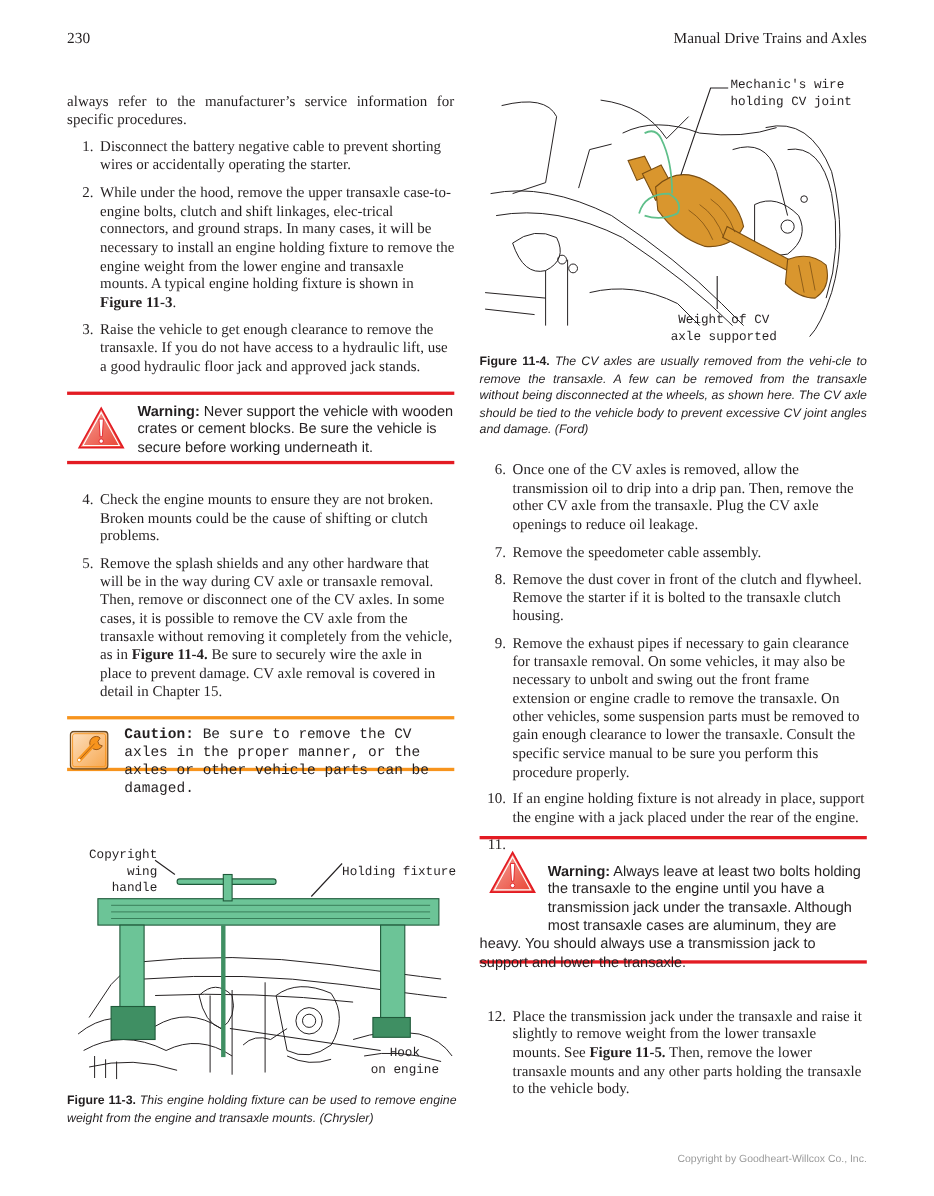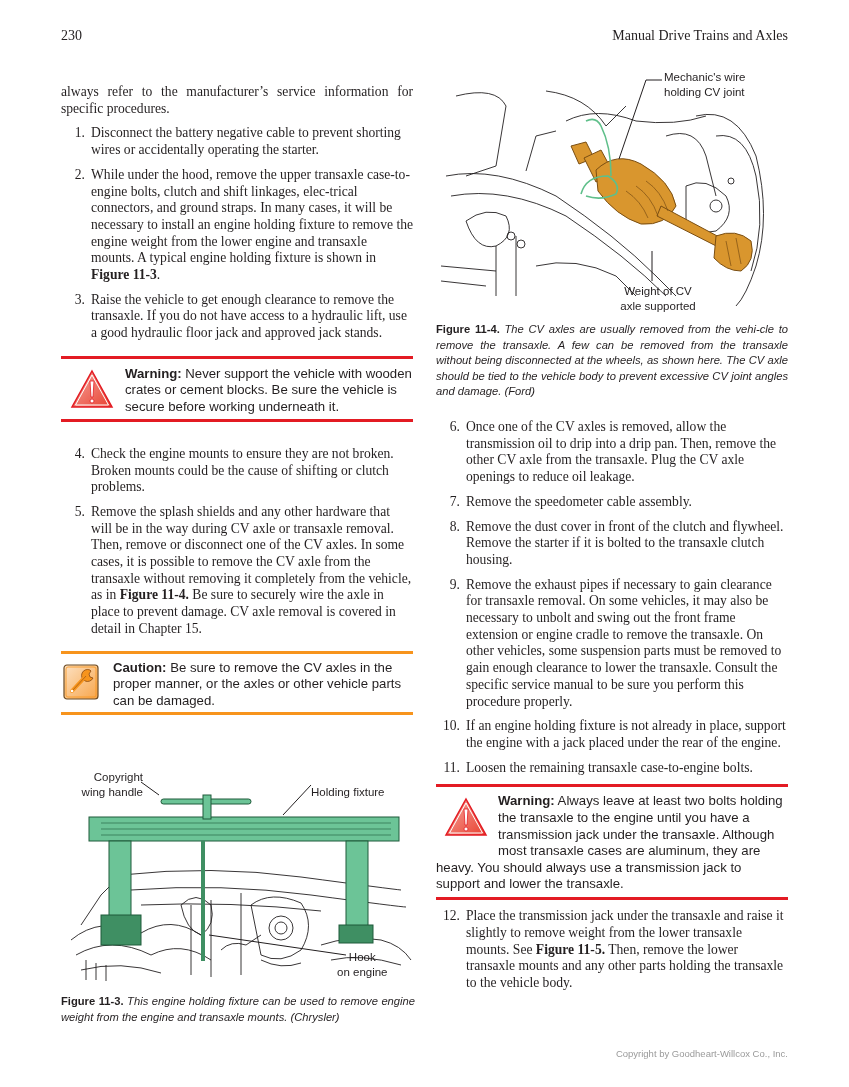--- a/index.html
+++ b/index.html
@@ -23,21 +23,21 @@
   .notice { position: relative; font-family: "Liberation Sans", "DejaVu Sans", sans-serif; font-size: 13.2px; line-height: 16.6px; }
   .notice.warning { border-top: 3px solid #e31b23; border-bottom: 3px solid #e31b23; }
   .notice.caution { border-top: 3px solid #f7941d; border-bottom: 3px solid #f7941d; }
   .notice .icon { position: absolute; }
   .notice .label { font-weight: bold; }
 
   .figure-caption { font-family: "Liberation Sans", "DejaVu Sans", sans-serif; font-size: 11.2px; line-height: 15.5px; text-align: justify; }
   .figure-caption .fig-num { font-weight: bold; font-style: normal; }
   .figure-caption .fig-text { font-style: italic; }
 
-  .callout { position: absolute; font-family: Liberation Sans, sans-serif; font-size: 11.5px; line-height: 15px; color: #231f20; }
+  .callout { position: absolute; font-family: Liberation Mono, monospace; font-size: 11.5px; line-height: 15px; color: #231f20; }
 
   .copyright { position: absolute; right: 61px; top: 1048px; font-family: "Liberation Sans", "DejaVu Sans", sans-serif; font-size: 9.5px; color: #9a9a9a; }
 </style>
 </head>
 <body>
 
 <div class="page-number">230</div>
 <div class="running-head">Manual Drive Trains and Axles</div>
 
 <div class="col col-left">
@@ -65,21 +65,21 @@
       </svg>
     </span>
     <span class="label">Warning:</span><span> Never support the vehicle with wooden crates or cement blocks. Be sure the vehicle is secure before working underneath it.</span>
   </div>
 
   <ol class="steps" style="margin-top:24px;">
     <li><span class="num">4.</span><span>Check the engine mounts to ensure they are not broken. Broken mounts could be the cause of shifting or clutch problems.</span></li>
     <li><span class="num">5.</span><span>Remove the splash shields and any other hardware that will be in the way during CV axle or transaxle removal. Then, remove or disconnect one of the CV axles. In some cases, it is possible to remove the CV axle from the transaxle without removing it completely from the vehicle, as in </span><b class="figref">Figure 11-4.</b><span> Be sure to securely wire the axle in place to prevent damage. CV axle removal is covered in detail in Chapter 15.</span></li>
   </ol>
 
-  <div class="notice caution" style="margin-top:13px; padding:6px 0 7px 52px; height:64px;">
+  <div class="notice caution" style="margin-top:13px; padding:6px 0 7px 52px; height:50px;font-family:Liberation Mono, monospace;">
     <span class="icon" style="left:2px; top:10px;">
       <svg width="36" height="36" viewBox="0 0 36 36">
         <defs>
             <linearGradient id="cg" x1="0" y1="0" x2="1" y2="1">
               <stop offset="0" stop-color="#fde2c4"></stop>
               <stop offset="1" stop-color="#f7a54a"></stop>
             </linearGradient>
           </defs>
         <rect x="1" y="1" width="34" height="34" rx="3" fill="url(#cg)" stroke="#6b4a22" stroke-width="1.2"></rect>
         <rect x="3" y="3" width="30" height="30" rx="2" fill="none" stroke="#f7941d" stroke-width="0.8"></rect>
@@ -198,40 +198,40 @@
   <span class="fig-num">Figure 11-4.</span><span class="fig-text"> The CV axles are usually removed from the vehi-cle to remove the transaxle. A few can be removed from the transaxle without being disconnected at the wheels, as shown here. The CV axle should be tied to the vehicle body to prevent excessive CV joint angles and damage. (Ford)</span>
 </div>
 
 <div class="col" style="left:436px; top:419px; width:352px;">
   <ol class="steps">
     <li><span class="num">6.</span><span>Once one of the CV axles is removed, allow the transmission oil to drip into a drip pan. Then, remove the other CV axle from the transaxle. Plug the CV axle openings to reduce oil leakage.</span></li>
     <li><span class="num">7.</span><span>Remove the speedometer cable assembly.</span></li>
     <li><span class="num">8.</span><span>Remove the dust cover in front of the clutch and flywheel. Remove the starter if it is bolted to the transaxle clutch housing.</span></li>
     <li><span class="num">9.</span><span>Remove the exhaust pipes if necessary to gain clearance for transaxle removal. On some vehicles, it may also be necessary to unbolt and swing out the front frame extension or engine cradle to remove the transaxle. On other vehicles, some suspension parts must be removed to gain enough clearance to lower the transaxle. Consult the specific service manual to be sure you perform this procedure properly.</span></li>
     <li><span class="num two">10.</span><span>If an engine holding fixture is not already in place, support the engine with a jack placed under the rear of the engine.</span></li>
-    <li><span class="num two">11.</span><span>Loosen the remaining transaxle case-to-engine bolts.</span></li>
-  </ol>
-
-  <div class="notice warning" style="margin-top:8px; padding:6px 0 8px 0; height:116px;">
+    <li><span class="num two">11.</span></li>
+  </ol>
+
+  <div class="notice warning" style="margin-top:8px; padding:21px 0 8px 0; height:116px;">
     <span class="icon" style="left:8px; top:10px;">
       <svg width="44" height="40" viewBox="0 0 44 40">
         <defs>
             <linearGradient id="wg2" x1="0" y1="0" x2="1" y2="1">
               <stop offset="0" stop-color="#f7a8a0"></stop>
               <stop offset="1" stop-color="#e8402f"></stop>
             </linearGradient>
           </defs>
         <polygon points="22,2 42,38 2,38" fill="url(#wg2)" stroke="#e31b23" stroke-width="1.5"></polygon>
         <polygon points="22,6 38.5,36 5.5,36" fill="none" stroke="#fff" stroke-width="1"></polygon>
         <path d="M20,12 L24,12 L23,28 L21,28 Z" fill="#fff" stroke="#e31b23" stroke-width="0.8"></path>
         <circle cx="22" cy="32" r="2" fill="#fff" stroke="#e31b23" stroke-width="0.8"></circle>
       </svg>
     </span>
     <div style="float:left; width:62px; height:50px;"></div>
     <span class="label">Warning:</span><span> Always leave at least two bolts holding the transaxle to the engine until you have a transmission jack under the transaxle. Although most transaxle cases are aluminum, they are heavy. You should always use a transmission jack to support and lower the transaxle.</span>
   </div>
 
-  <ol class="steps" style="margin-top:8px;">
+  <ol class="steps" style="margin-top:40px;">
     <li><span class="num two">12.</span><span>Place the transmission jack under the transaxle and raise it slightly to remove weight from the lower transaxle mounts. See </span><b class="figref">Figure 11-5.</b><span> Then, remove the lower transaxle mounts and any other parts holding the transaxle to the vehicle body.</span></li>
   </ol>
 </div>
 
 <div class="copyright">Copyright by Goodheart-Willcox Co., Inc.</div>
 
 </body></html>

